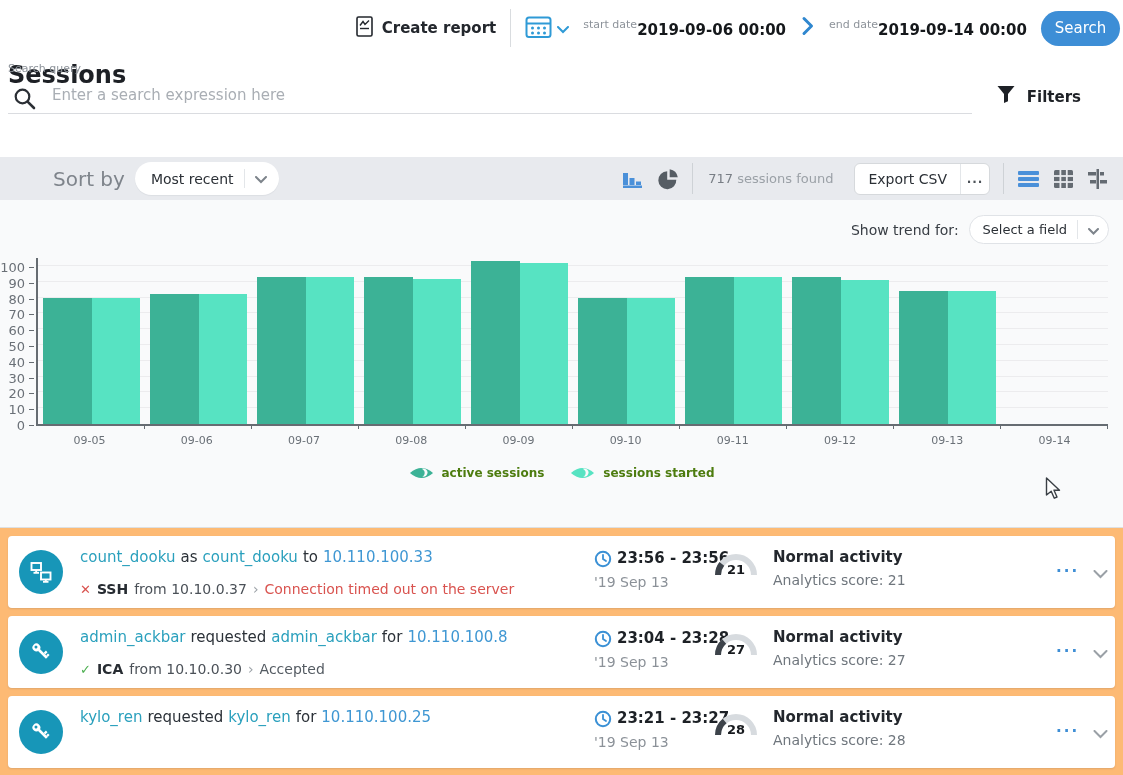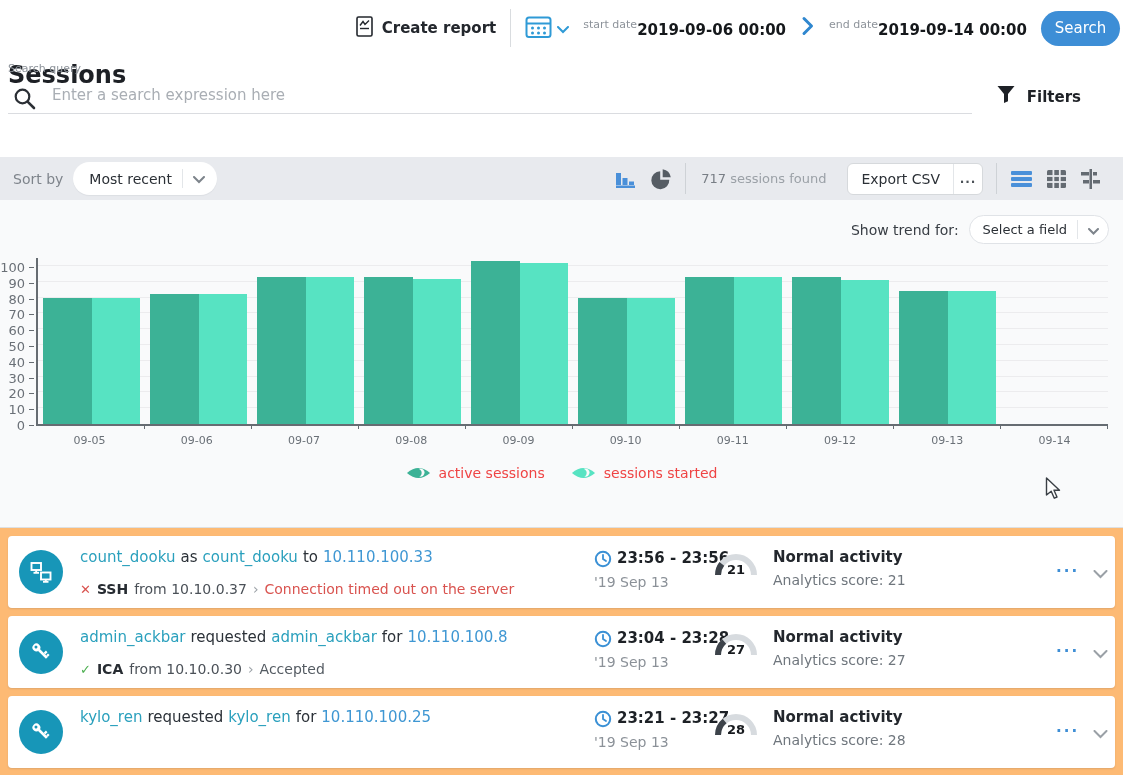--- a/index.html
+++ b/index.html
@@ -29,25 +29,25 @@
     position:absolute; left:52px; top:86px; width:880px; border:none; outline:none;
     font-size:15px; font-family:inherit; color:#2b3036; background:transparent;
   }
   .search-input::placeholder { color:#a9aeb4; }
   .search-underline { position:absolute; left:8px; top:113px; width:964px; height:1px; background:#dadce0; }
   .filters { position:absolute; right:42px; top:85px; display:flex; align-items:center; gap:11px; cursor:pointer; }
   .filters-label { font-size:15px; font-weight:bold; color:#1e2126; }
   
   .toolbar { position:absolute; top:157px; left:0; right:0; height:43px; background:#e8eaee; }
   .sort-area { position:absolute; left:13px; top:0; height:43px; display:flex; align-items:center; gap:10px; }
-  .sort-label { font-size:14px; color:#7e848b; }
+  .sort-label { font-size:20px; color:#7e848b;margin-left:40px; }
   .pill-select { display:flex; align-items:center; background:#fff; border-radius:17px; height:33px; padding:0 12px 0 16px; cursor:pointer; box-shadow:0 1px 1px rgba(40,50,60,.06); }
   .pill-select .pill-text { font-size:14px; color:#2b3036; }
   .pill-select .pill-div { width:1px; height:19px; background:#e3e6e9; margin:0 10px; }
-  .toolbar-right { position:absolute; right:22px; top:0; height:43px; display:flex; align-items:center; gap:13px; }
+  .toolbar-right { position:absolute; right:15px; top:0; height:43px; display:flex; align-items:center; gap:13px; }
   .icon-btn { display:flex; align-items:center; cursor:pointer; }
   .count-text { font-size:13px; margin:0 8px 0 2px; white-space:nowrap; }
   .count-num { color:#787e85; }
   .count-suffix { color:#9ba1a7; }
   .export-group { display:flex; align-items:stretch; background:#fff; border:1px solid #d6d9dc; border-radius:6px; height:32px; overflow:hidden; }
   .export-label { font-size:14px; color:#2b3036; padding:0 13px; display:flex; align-items:center; cursor:pointer; }
   .export-div { width:1px; background:#e3e6e9; }
   .more-btn { width:28px; display:flex; align-items:center; justify-content:center; font-size:12px; font-weight:bold; color:#4c5258; letter-spacing:1px; cursor:pointer; }
   
   .chart-section { position:absolute; top:200px; left:0; right:0; height:328px; background:#f9fafb; border-bottom:1px solid #dde0e3; }
@@ -62,21 +62,21 @@
   .plot { position:relative; margin-left:36px; margin-right:15px; height:168px; border-left:2px solid #666c72; border-bottom:2px solid #666c72; }
   .gridline { position:absolute; left:0; right:0; height:1px; background:#ececee; z-index:0; }
   .bars-row { position:absolute; left:0; right:0; bottom:0; display:flex; height:100%; align-items:flex-end; z-index:1; }
   .bar-group { flex:1; display:flex; justify-content:center; align-items:flex-end; }
   .bar { width:45%; }
   .xtick { position:absolute; top:100%; width:1px; height:5px; background:#666c72; }
   .x-labels { display:flex; margin-left:36px; margin-right:15px; padding-top:8px; }
   .xlabel { flex:1; text-align:center; font-size:11px; color:#6a7077; }
   .legend { display:flex; justify-content:center; gap:26px; margin-top:18px; }
   .legend-item { display:flex; align-items:center; gap:8px; cursor:pointer; }
-  .legend-label { font-size:14px; color:#ef4444; }
+  .legend-label { font-size:12px; color:#4d7c0f;font-weight:bold; }
   
   .list-section { position:absolute; top:528px; left:0; right:0; bottom:0; background:#fdba74; padding-top:8px; }
   .card { position:relative; margin:0 8px 8px 8px; height:72px; background:#fff; border-radius:4px; box-shadow:0 1px 2px rgba(30,40,50,.13); }
   .row-icon { position:absolute; left:11px; top:14px; width:44px; height:44px; border-radius:50%; background:#1796b8; display:flex; align-items:center; justify-content:center; }
   .line1 { position:absolute; left:72px; top:12px; font-size:15px; white-space:nowrap; }
   .line1 span { margin-right:5px; }
   .link-teal { color:#2aa0bd; cursor:pointer; }
   .link-blue { color:#3f97d3; cursor:pointer; }
   .plain { color:#2b3138; }
   .line2 { position:absolute; left:72px; top:39px; font-size:14px; white-space:nowrap;margin-top:6px; }

